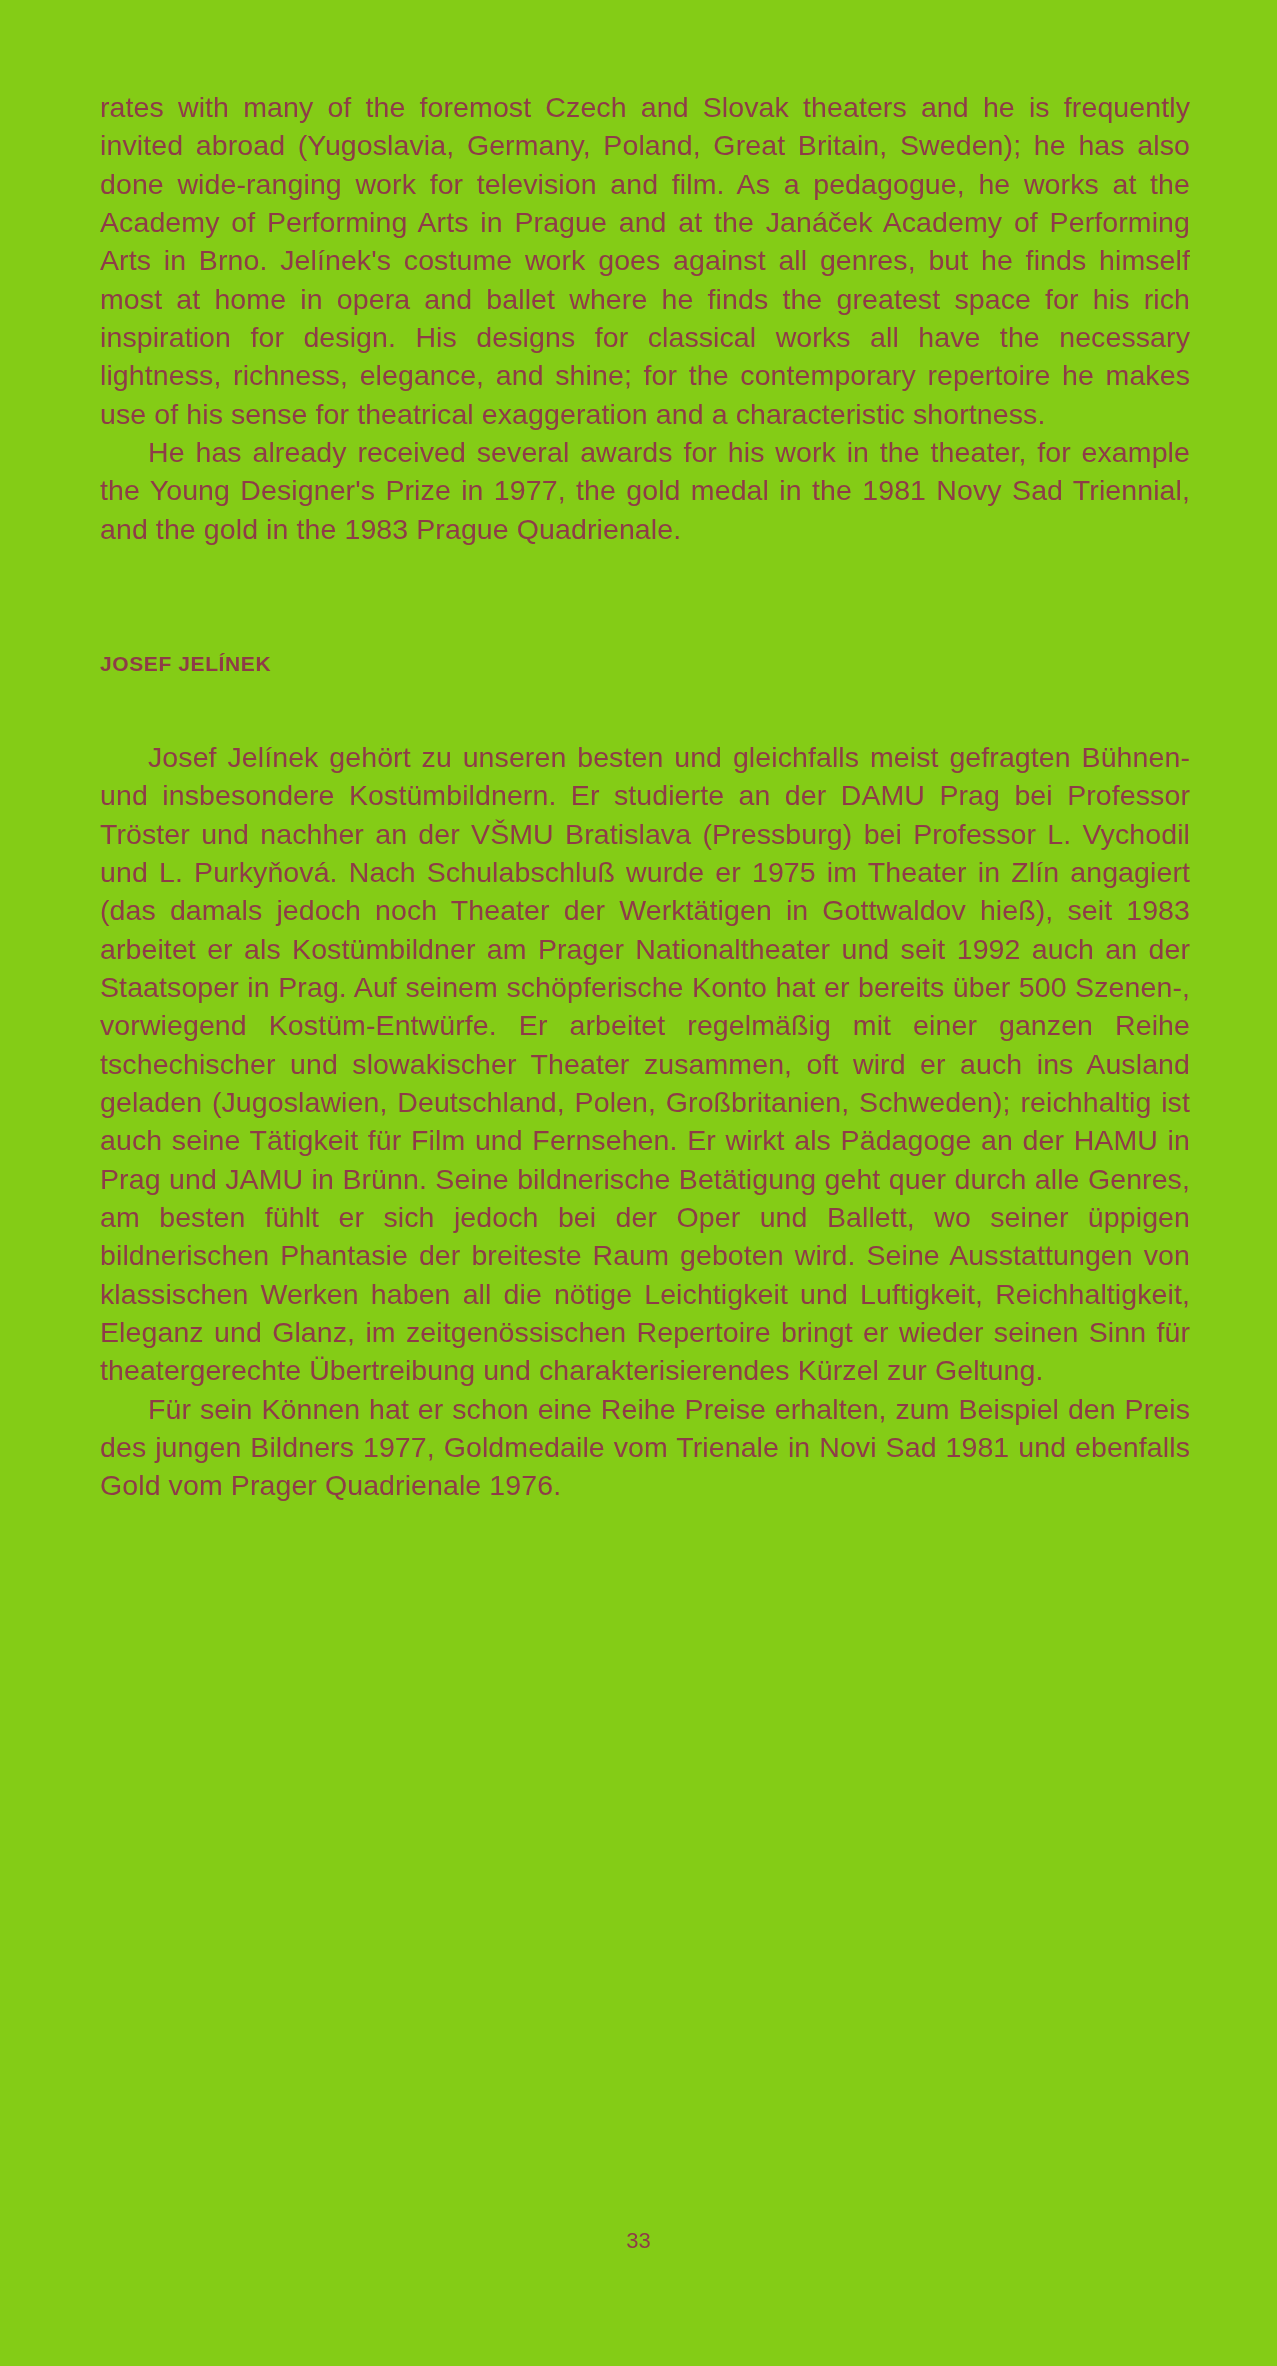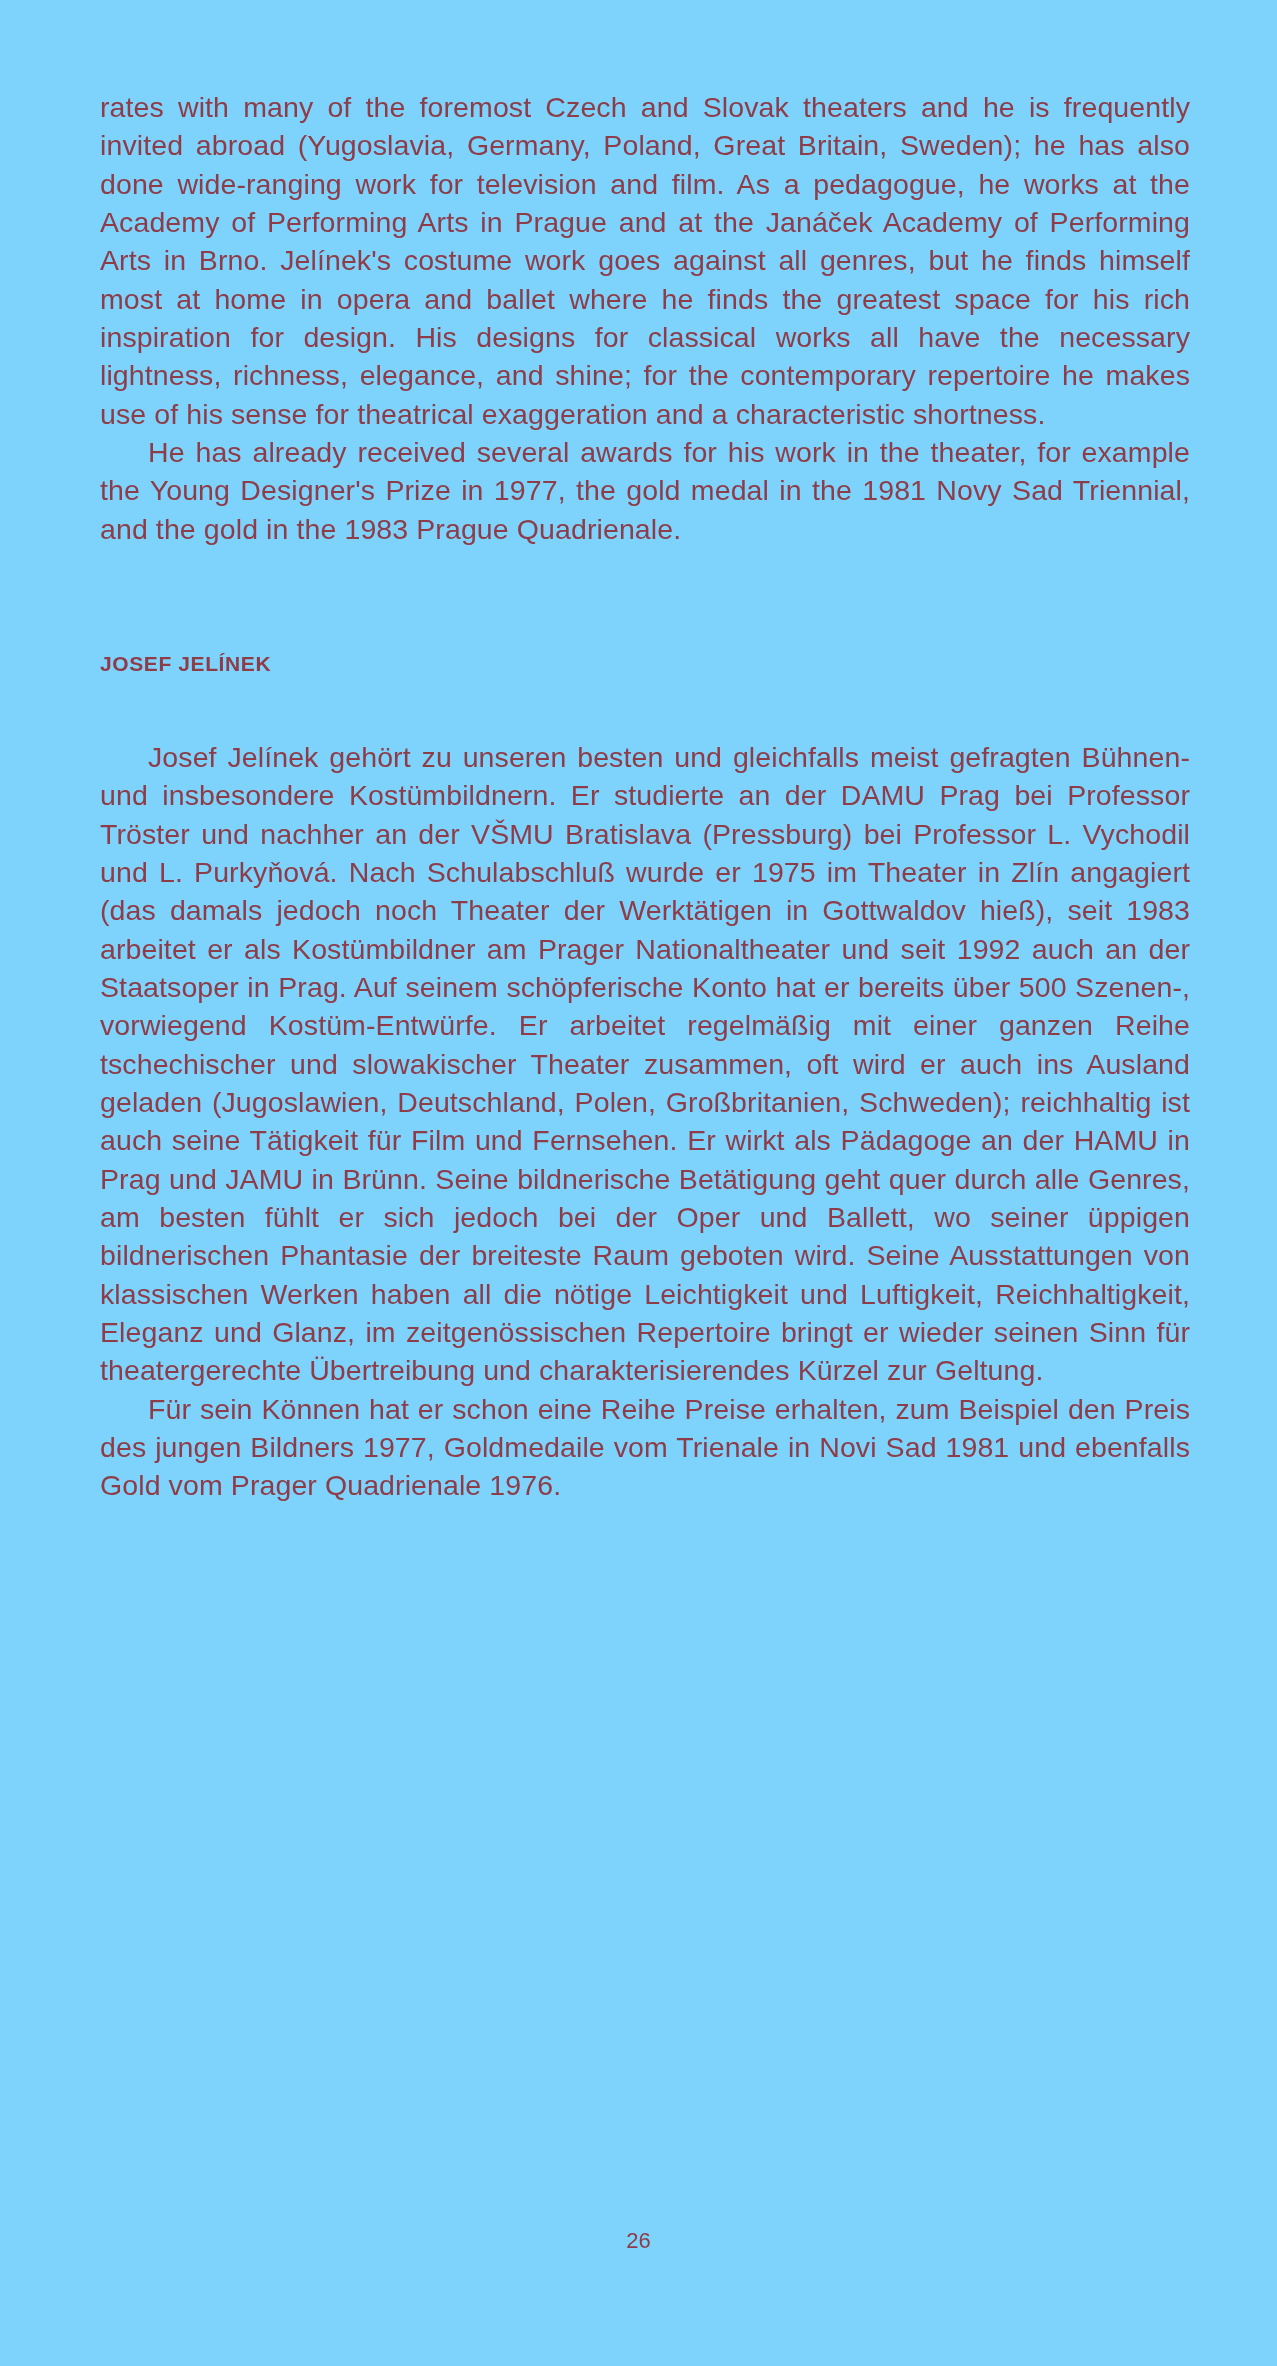--- a/index.html
+++ b/index.html
@@ -12,21 +12,21 @@
     height: 2366px;
     font-family: "Liberation Sans", sans-serif;
     color: #8a3a45;
   }
   .page {
     position: relative;
     width: 1277px;
     height: 2366px;
     box-sizing: border-box;
     padding: 0;
-    background: #7dd3fc;
+    background: #84cc16;
   }
   .content {
     position: absolute;
     left: 100px;
     top: 88px;
     width: 1090px;
   }
   p {
     margin: 0;
     font-size: 28.5px;
@@ -76,14 +76,14 @@
     <h2 class="section-title">JOSEF JELÍNEK</h2>
 
     <div class="spacer-title-after"></div>
 
     <p class="justify indent">Josef Jelínek gehört zu unseren besten und gleichfalls meist gefragten Bühnen- und insbesondere Kostümbildnern. Er studierte an der DAMU Prag bei Professor Tröster und nachher an der VŠMU Bratislava (Pressburg) bei Professor L. Vychodil und L. Purkyňová. Nach Schulabschluß wurde er 1975 im Theater in Zlín angagiert (das damals jedoch noch Theater der Werktätigen in Gottwaldov hieß), seit 1983 arbeitet er als Kostümbildner am Prager Nationaltheater und seit 1992 auch an der Staatsoper in Prag. Auf seinem schöpferische Konto hat er bereits über 500 Szenen-, vorwiegend Kostüm-Entwürfe. Er arbeitet regelmäßig mit einer ganzen Reihe tschechischer und slowakischer Theater zusammen, oft wird er auch ins Ausland geladen (Jugoslawien, Deutschland, Polen, Großbritanien, Schweden); reichhaltig ist auch seine Tätigkeit für Film und Fernsehen. Er wirkt als Pädagoge an der HAMU in Prag und JAMU in Brünn. Seine bildnerische Betätigung geht quer durch alle Genres, am besten fühlt er sich jedoch bei der Oper und Ballett, wo seiner üppigen bildnerischen Phantasie der breiteste Raum geboten wird. Seine Ausstattungen von klassischen Werken haben all die nötige Leichtigkeit und Luftigkeit, Reichhaltigkeit, Eleganz und Glanz, im zeitgenössischen Repertoire bringt er wieder seinen Sinn für theatergerechte Übertreibung und charakterisierendes Kürzel zur Geltung.</p>
 
     <p class="justify indent">Für sein Können hat er schon eine Reihe Preise erhalten, zum Beispiel den Preis des jungen Bildners 1977, Goldmedaile vom Trienale in Novi Sad 1981 und ebenfalls Gold vom Prager Quadrienale 1976.</p>
 
   </div>
 
-  <div class="page-number">26</div>
+  <div class="page-number">33</div>
 </div>
 
 </body></html>

